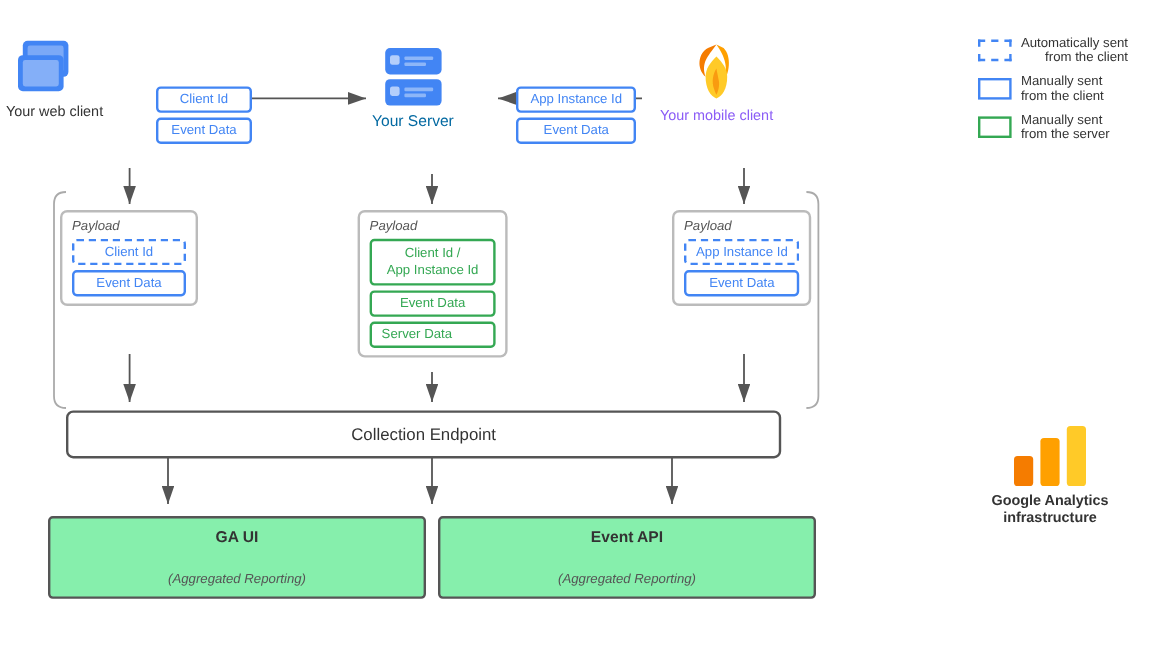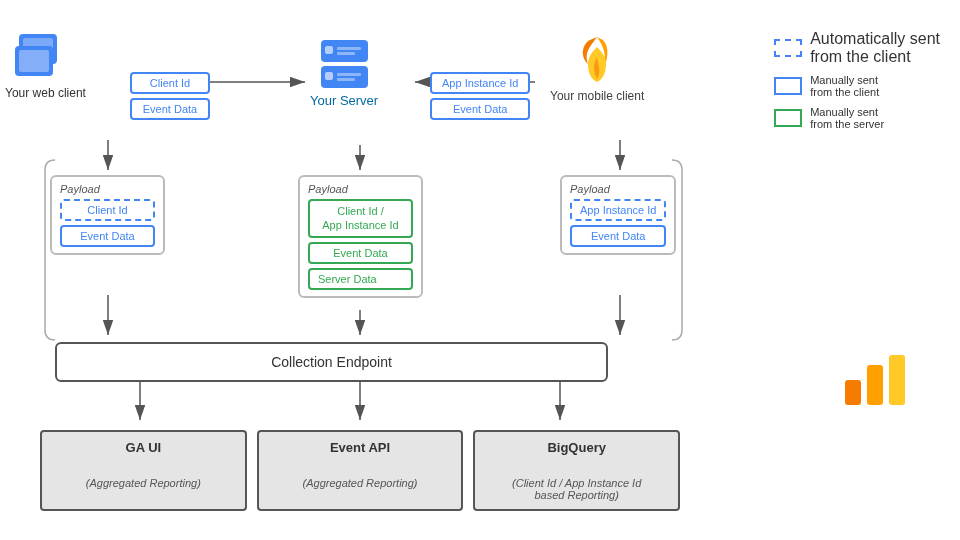--- a/index.html
+++ b/index.html
@@ -67,21 +67,21 @@
       justify-content: space-around;
       gap: 10px;
     }
 
     .output-box {
       border: 2px solid #555;
       border-radius: 4px;
       padding: 8px 10px;
       text-align: center;
       flex: 1;
-      background: #e5e5e5;
+      background: #86efac;
     }
 
     .output-title {
       font-size: 13px;
       font-weight: 600;
       color: #333;
       margin-bottom: 2px;
     }
 
     .output-subtitle {
@@ -181,21 +181,21 @@
     <path d="M 672 160 Q 682 160 682 170 L 682 330 Q 682 340 672 340" stroke="#aaa" fill="none" stroke-width="1.5"></path>
 
     <line x1="140" y1="370" x2="140" y2="420" stroke="#555" stroke-width="1.5" marker-end="url(#arrowhead)"></line>
     <line x1="360" y1="370" x2="360" y2="420" stroke="#555" stroke-width="1.5" marker-end="url(#arrowhead)"></line>
     <line x1="560" y1="370" x2="560" y2="420" stroke="#555" stroke-width="1.5" marker-end="url(#arrowhead)"></line>
   </svg>
 
   <div class="legend">
     <div class="legend-item">
       <div style="width:28px;height:18px;border:2px dashed #4285F4;flex-shrink:0;"></div>
-      <span style="white-space:pre-line;font-size:16px;color:#333;">Automatically sent
+      <span style="white-space:pre-line;font-size:11px;color:#333;text-align:right;">Automatically sent
 from the client</span>
     </div>
     <div class="legend-item">
       <div style="width:28px;height:18px;border:2px solid #4285F4;flex-shrink:0;"></div>
       <span style="white-space:pre-line;font-size:11px;color:#333;">Manually sent
 from the client</span>
     </div>
     <div class="legend-item">
       <div style="width:28px;height:18px;border:2px solid #34A853;flex-shrink:0;"></div>
       <span style="white-space:pre-line;font-size:11px;color:#333;">Manually sent
@@ -239,21 +239,21 @@
   </div>
 
   <div class="mobile-client-area">
     <svg width="55" height="55" viewBox="0 0 55 55">
 
       <path d="M27 5 C20 15 14 20 18 32 C10 25 12 12 20 8 Z" fill="#F57C00"></path>
       <path d="M27 5 C34 15 38 25 32 38 C38 30 40 15 33 8 Z" fill="#FFA000"></path>
       <path d="M18 32 C18 42 22 48 27 50 C32 48 36 42 36 32 C36 25 32 20 27 15 C22 20 18 25 18 32 Z" fill="#FFCA28"></path>
       <path d="M27 25 C24 30 23 36 25 42 C26 45 27 47 27 47 C28 45 30 40 29 35 C28 30 27 25 27 25 Z" fill="#F57C00" opacity="0.6"></path>
     </svg>
-    <span style="font-size:12px;color:#404040;margin-top:2px;">Your mobile client</span>
+    <span style="font-size:12px;color:#8b5cf6;margin-top:2px;">Your mobile client</span>
   </div>
 
   <div style="position:absolute;top:175px;left:50px;border:2px solid #bbb;border-radius:6px;padding:6px 8px;min-width:115px;">
     <div style="font-size:11px;color:#555;font-style:italic;margin-bottom:4px;">Payload</div>
     <div style="border:2px dashed #4285F4;border-radius:4px;padding:3px 8px;font-size:11px;color:#4285F4;text-align:center;margin-bottom:4px;">Client Id</div>
     <div style="border:2px solid #4285F4;border-radius:4px;padding:3px 8px;font-size:11px;color:#4285F4;text-align:center;">Event Data</div>
   </div>
 
   <div style="position:absolute;top:175px;left:298px;border:2px solid #bbb;border-radius:6px;padding:6px 8px;min-width:125px;">
     <div style="font-size:11px;color:#555;font-style:italic;margin-bottom:4px;">Payload</div>
@@ -261,41 +261,39 @@
     <div style="border:2px solid #34A853;border-radius:4px;padding:3px 8px;font-size:11px;color:#34A853;text-align:center;margin-bottom:4px;">Event Data</div>
     <div style="border:2px solid #34A853;border-radius:4px;padding:3px 8px;font-size:11px;color:#34A853;text-align:left;">Server Data</div>
   </div>
 
   <div style="position:absolute;top:175px;left:560px;border:2px solid #bbb;border-radius:6px;padding:6px 8px;min-width:115px;">
     <div style="font-size:11px;color:#555;font-style:italic;margin-bottom:4px;">Payload</div>
     <div style="border:2px dashed #4285F4;border-radius:4px;padding:3px 8px;font-size:11px;color:#4285F4;text-align:center;margin-bottom:4px;">App Instance Id</div>
     <div style="border:2px solid #4285F4;border-radius:4px;padding:3px 8px;font-size:11px;color:#4285F4;text-align:center;">Event Data</div>
   </div>
 
-  <div style="position:absolute;top:342px;left:55px;width:553px;border:2px solid #555;border-radius:6px;padding:10px 20px;text-align:center;font-size:14px;color:#333;font-weight:500;background:#fff;">
+  <div style="position:absolute;top:342px;left:55px;width:596px;border:2px solid #555;border-radius:6px;padding:10px 20px;text-align:center;font-size:14px;color:#333;font-weight:500;background:#fff;">
     <span>Collection Endpoint</span>
   </div>
 
   <div class="output-row">
     <div class="output-box">
       <div class="output-title">GA UI</div>
       <div class="output-subtitle">(Aggregated Reporting)</div>
     </div>
     <div class="output-box">
       <div class="output-title">Event API</div>
       <div class="output-subtitle">(Aggregated Reporting)</div>
     </div>
-    <div class="output-box">
-      <div class="output-title">BigQuery</div>
-      <div class="output-subtitle">(Client Id / App Instance Id<br>based Reporting)</div>
-    </div>
   </div>
 
   <div class="ga-infra">
     <svg width="80" height="60" viewBox="0 0 80 60">
 
       <rect x="10" y="30" width="16" height="25" rx="3" fill="#F57C00"></rect>
       <rect x="32" y="15" width="16" height="40" rx="3" fill="#FFA000"></rect>
       <rect x="54" y="5" width="16" height="50" rx="3" fill="#FFCA28"></rect>
     </svg>
+    <span style="font-size:12px;font-weight:600;color:#333;text-align:center;white-space:pre-line;">Google Analytics
+infrastructure</span>
   </div>
 
 </div>
 
 </body></html>

